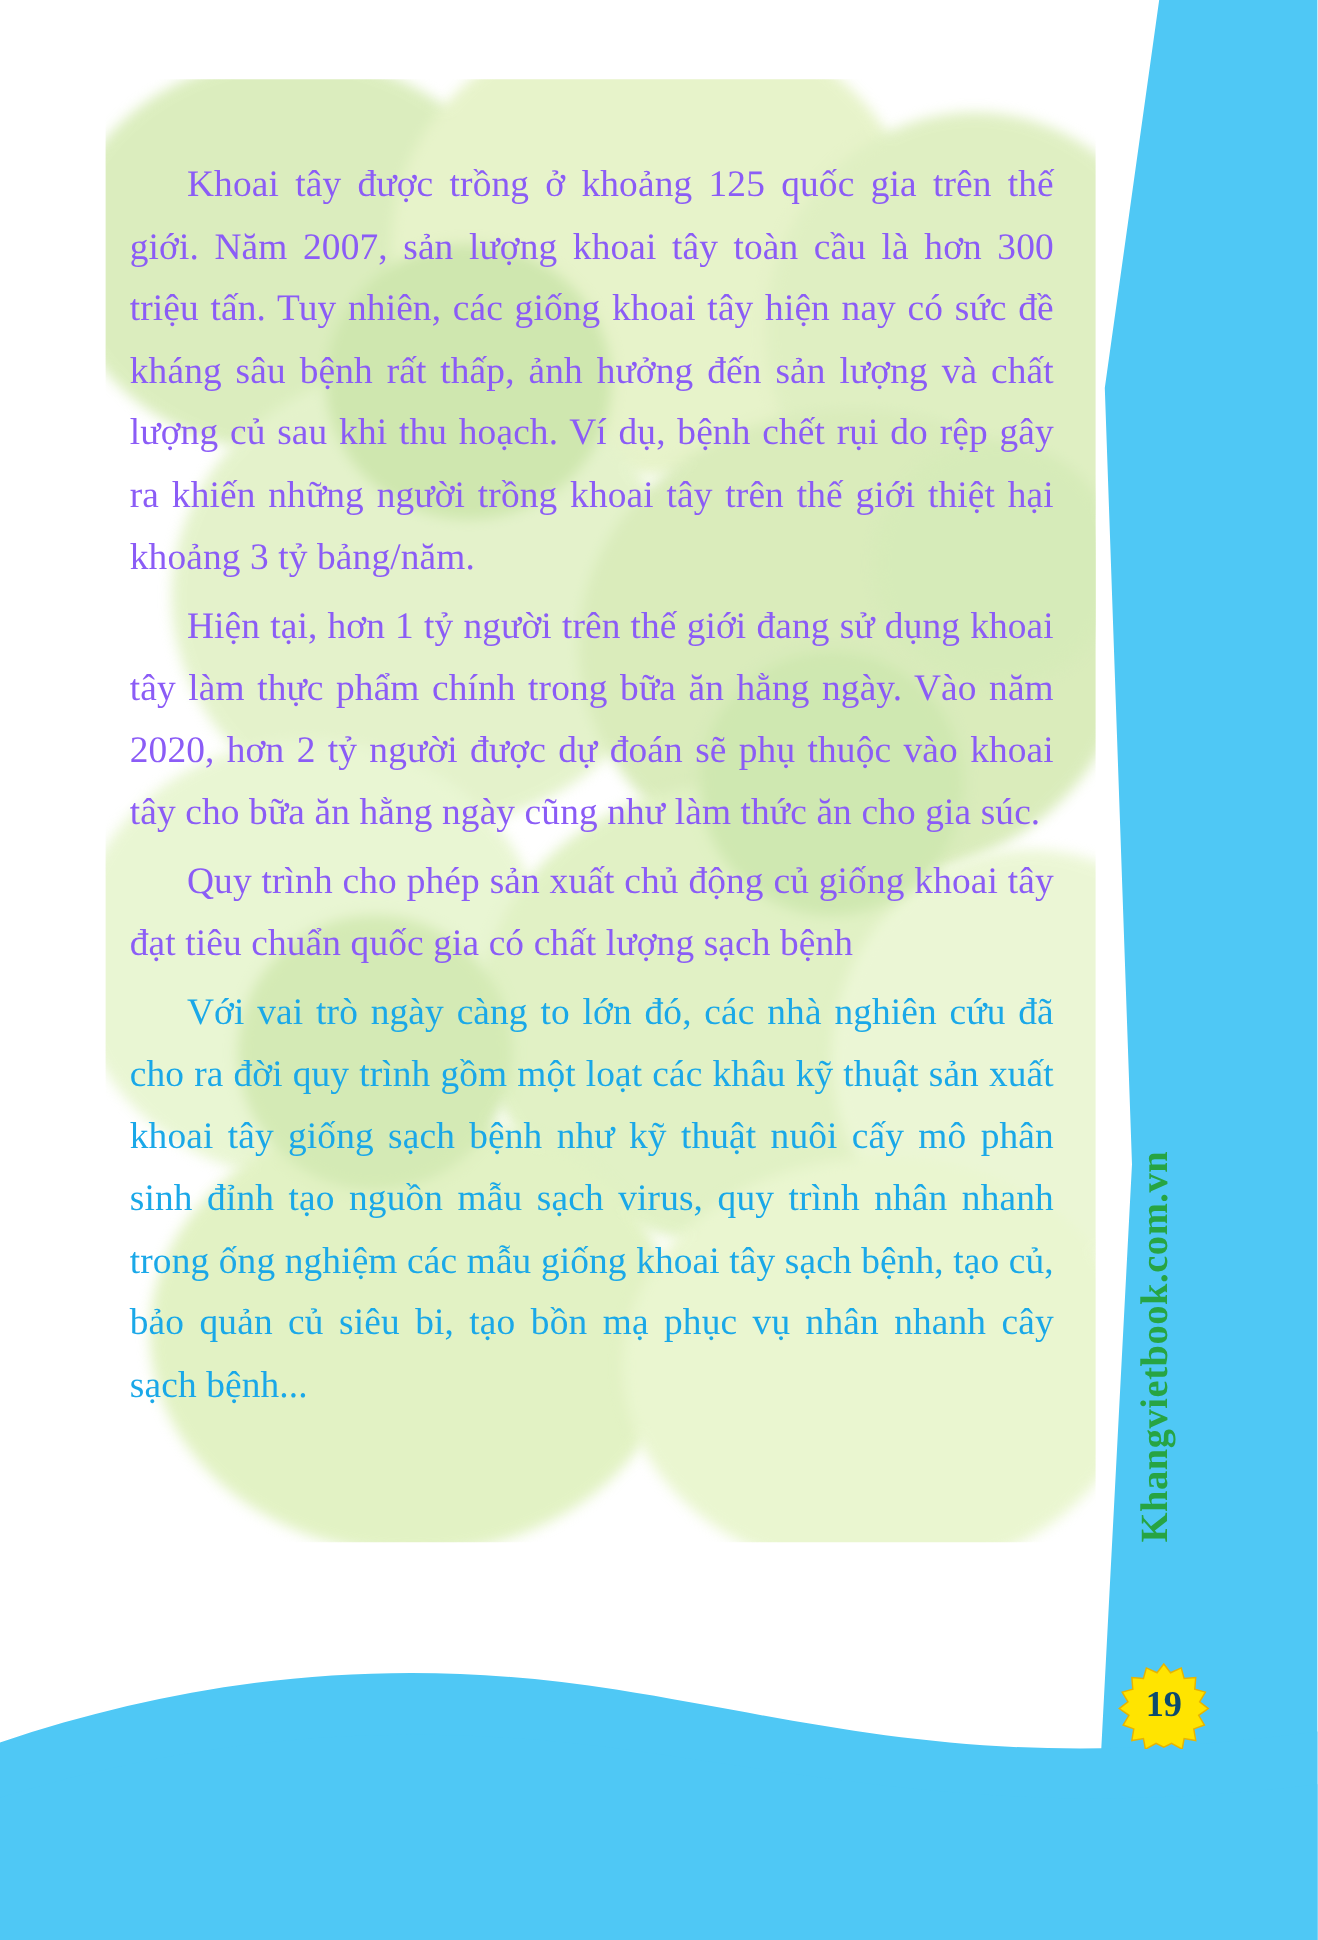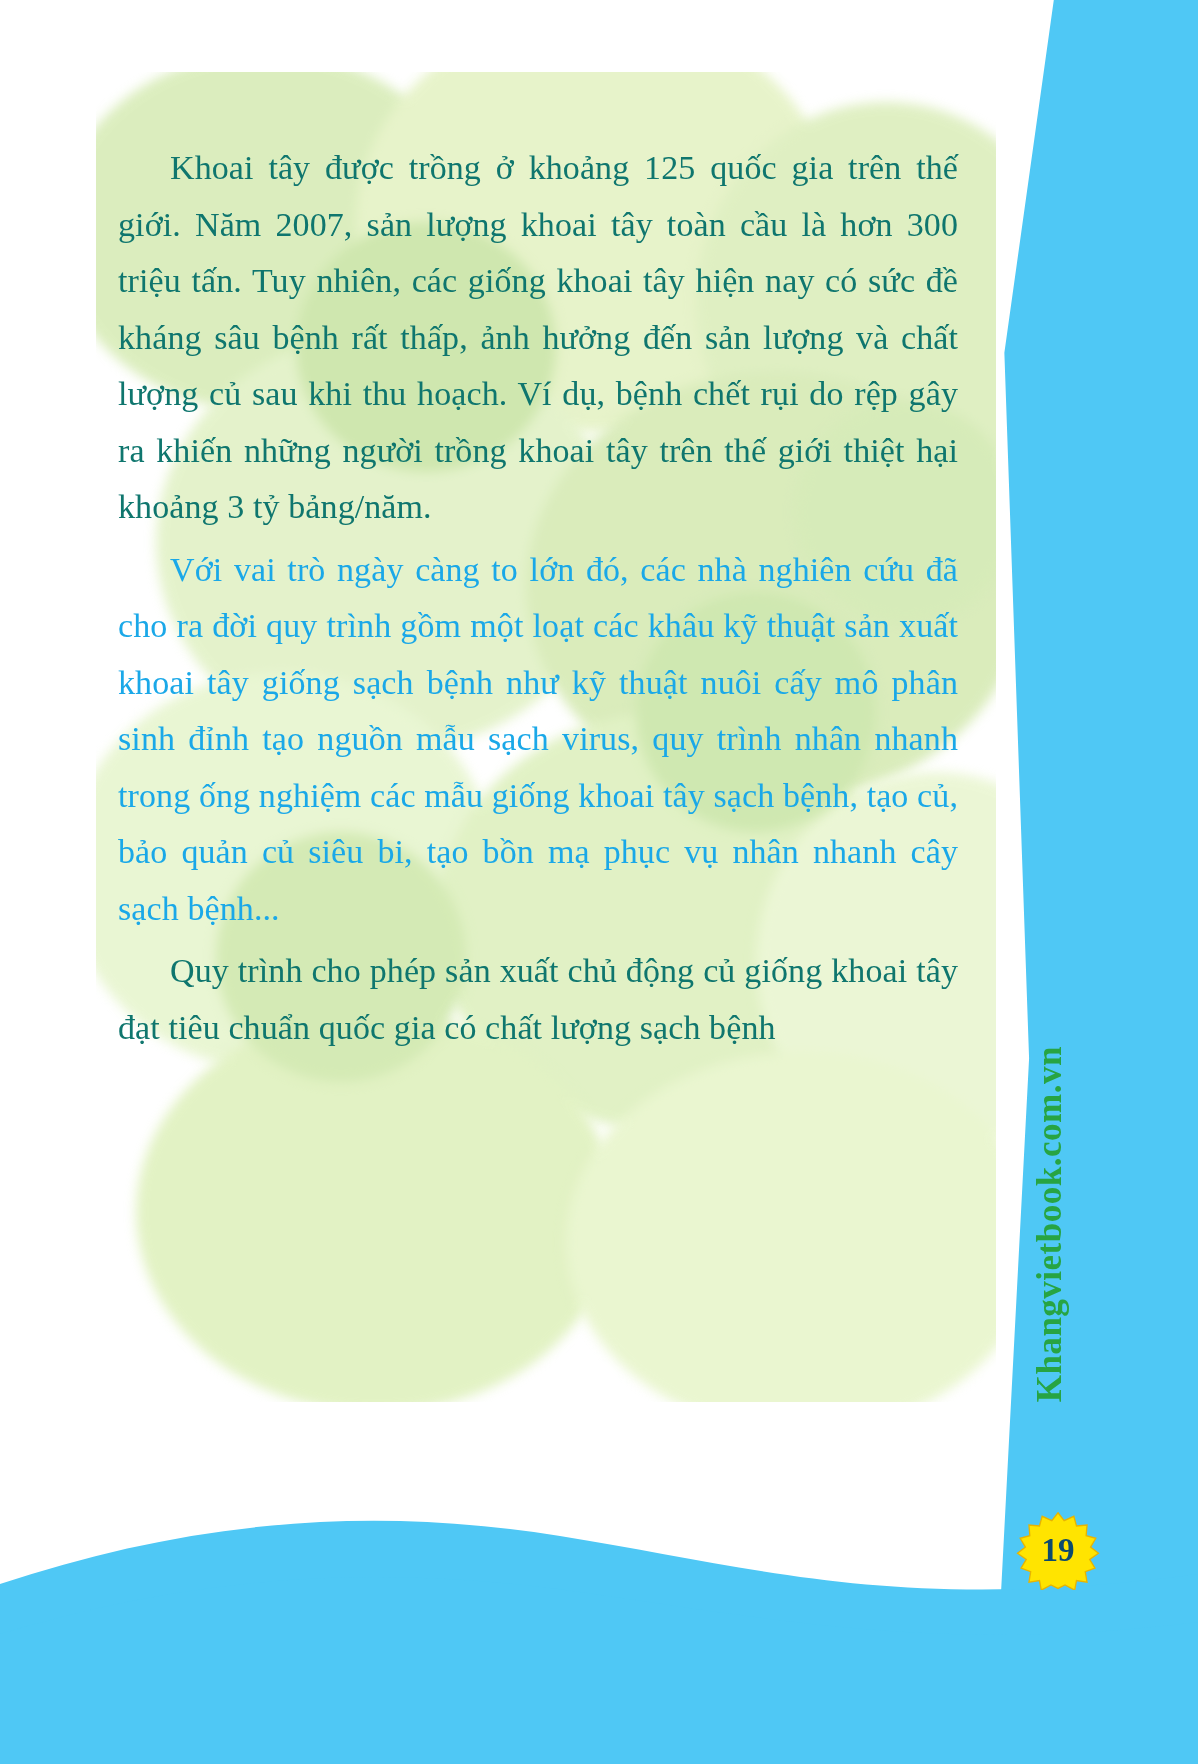--- a/index.html
+++ b/index.html
@@ -69,21 +69,21 @@
     margin: 0 0 6px 0;
     font-size: 34px;
     line-height: 56.5px;
     text-align: justify;
     text-justify: inter-word;
     text-indent: 52px;
     color: #6b1a6b;
     letter-spacing: 0.1px;
   }
   p.para:last-child { margin-bottom: 0; }
-  p.para.purple { color: #0f766e; }
+  p.para.purple { color: #8b5cf6; }
   p.para.blue   { color: #1aa8e8; }
 
   
   .watermark {
     position: absolute;
     right: 168px;
     top: 690px;
     transform-origin: right top;
     transform: rotate(-90deg) translate(-100%, 0);
     font-family: "Liberation Serif", serif;
@@ -136,22 +136,23 @@
     <div class="leaf" style="left:200px; top:150px; width:260px; height:250px; background:#a8d46e;"></div>
     <div class="leaf" style="left:540px; top:520px; width:240px; height:240px; background:#a9d672;"></div>
     <div class="leaf" style="left:120px; top:760px; width:250px; height:250px; background:#b2da79;"></div>
     <div class="leaf" style="left:700px; top:330px; width:220px; height:220px; background:#b6dc80;"></div>
   </div>
 
   <div class="cyan-right-inner"></div>
 
   <div class="text-col">
     <p class="para purple">Khoai tây được trồng ở khoảng 125 quốc gia trên thế giới. Năm 2007, sản lượng khoai tây toàn cầu là hơn 300 triệu tấn. Tuy nhiên, các giống khoai tây hiện nay có sức đề kháng sâu bệnh rất thấp, ảnh hưởng đến sản lượng và chất lượng củ sau khi thu hoạch. Ví dụ, bệnh chết rụi do rệp gây ra khiến những người trồng khoai tây trên thế giới thiệt hại khoảng 3 tỷ bảng/năm.</p>
+    <p class="para purple">Hiện tại, hơn 1 tỷ người trên thế giới đang sử dụng khoai tây làm thực phẩm chính trong bữa ăn hằng ngày. Vào năm 2020, hơn 2 tỷ người được dự đoán sẽ phụ thuộc vào khoai tây cho bữa ăn hằng ngày cũng như làm thức ăn cho gia súc.</p>
+    <p class="para purple">Quy trình cho phép sản xuất chủ động củ giống khoai tây đạt tiêu chuẩn quốc gia có chất lượng sạch bệnh</p>
     <p class="para blue">Với vai trò ngày càng to lớn đó, các nhà nghiên cứu đã cho ra đời quy trình gồm một loạt các khâu kỹ thuật sản xuất khoai tây giống sạch bệnh như kỹ thuật nuôi cấy mô phân sinh đỉnh tạo nguồn mẫu sạch virus, quy trình nhân nhanh trong ống nghiệm các mẫu giống khoai tây sạch bệnh, tạo củ, bảo quản củ siêu bi, tạo bồn mạ phục vụ nhân nhanh cây sạch bệnh...</p>
-    <p class="para purple">Quy trình cho phép sản xuất chủ động củ giống khoai tây đạt tiêu chuẩn quốc gia có chất lượng sạch bệnh</p>
   </div>
 
   <div class="watermark">Khangvietbook.com.vn</div>
 
   <div class="cyan-bottom">
     <svg width="1198" height="300" viewBox="0 0 1198 300" xmlns="http://www.w3.org/2000/svg">
       <path d="M0,120 C180,60 360,40 560,72 C760,104 900,150 1198,110 L1198,300 L0,300 Z" fill="#4fc8f5"></path>
       <path d="M0,170 C200,110 380,100 580,128 C780,156 940,190 1198,158 L1198,300 L0,300 Z" fill="#4fc8f5"></path>
     </svg>
   </div>

